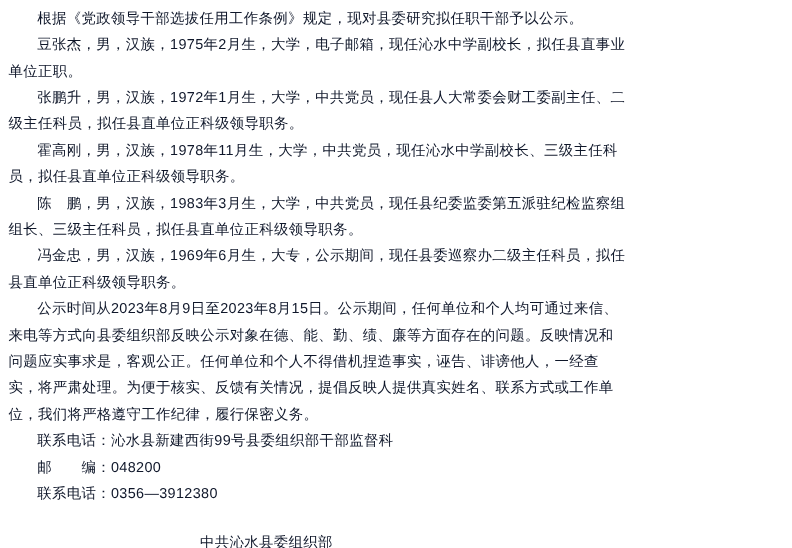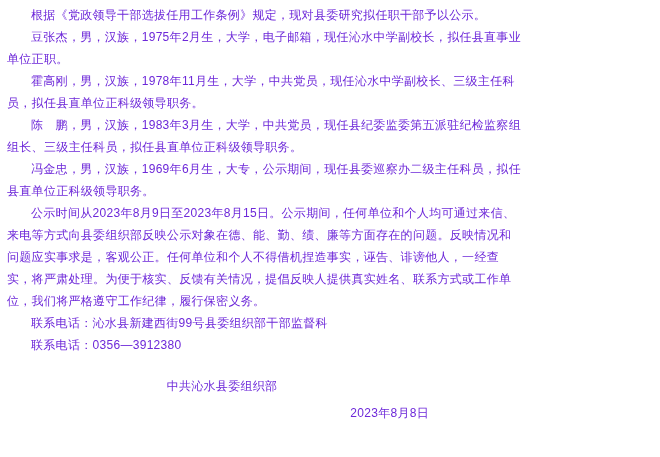--- a/index.html
+++ b/index.html
@@ -11,21 +11,21 @@
     width: 660px;
     height: 457px;
     overflow: hidden;
     font-family: "Liberation Sans", "DejaVu Sans", sans-serif;
   }
   .doc {
     box-sizing: border-box;
     width: 539px;
     height: 457px;
     padding: 4px 16px 0 7px;
-    color: #6d28d9;
+    color: #0f172a;
     background: #ffffff;
   }
   .doc p {
     margin: 0;
     font-size: 12px;
     line-height: 22px;
     text-indent: 2em;
     letter-spacing: 0.3px;
     word-break: break-all;
   }
@@ -41,21 +41,23 @@
     padding-right: 94px;
     margin-top: 5px;
   }
 </style>
 </head>
 <body>
 
 <div class="doc">
   <p>根据《党政领导干部选拔任用工作条例》规定，现对县委研究拟任职干部予以公示。</p>
   <p>豆张杰，男，汉族，1975年2月生，大学，电子邮箱，现任沁水中学副校长，拟任县直事业单位正职。</p>
+  <p>张鹏升，男，汉族，1972年1月生，大学，中共党员，现任县人大常委会财工委副主任、二级主任科员，拟任县直单位正科级领导职务。</p>
   <p>霍高刚，男，汉族，1978年11月生，大学，中共党员，现任沁水中学副校长、三级主任科员，拟任县直单位正科级领导职务。</p>
   <p>陈　鹏，男，汉族，1983年3月生，大学，中共党员，现任县纪委监委第五派驻纪检监察组组长、三级主任科员，拟任县直单位正科级领导职务。</p>
   <p>冯金忠，男，汉族，1969年6月生，大专，公示期间，现任县委巡察办二级主任科员，拟任县直单位正科级领导职务。</p>
   <p>公示时间从2023年8月9日至2023年8月15日。公示期间，任何单位和个人均可通过来信、来电等方式向县委组织部反映公示对象在德、能、勤、绩、廉等方面存在的问题。反映情况和问题应实事求是，客观公正。任何单位和个人不得借机捏造事实，诬告、诽谤他人，一经查实，将严肃处理。为便于核实、反馈有关情况，提倡反映人提供真实姓名、联系方式或工作单位，我们将严格遵守工作纪律，履行保密义务。</p>
   <p>联系电话：沁水县新建西街99号县委组织部干部监督科</p>
+  <p>邮　　编：048200</p>
   <p>联系电话：0356—3912380</p>
   <p class="sig-line">中共沁水县委组织部</p>
   <p class="date-line">2023年8月8日</p>
 </div>
 
 </body></html>

